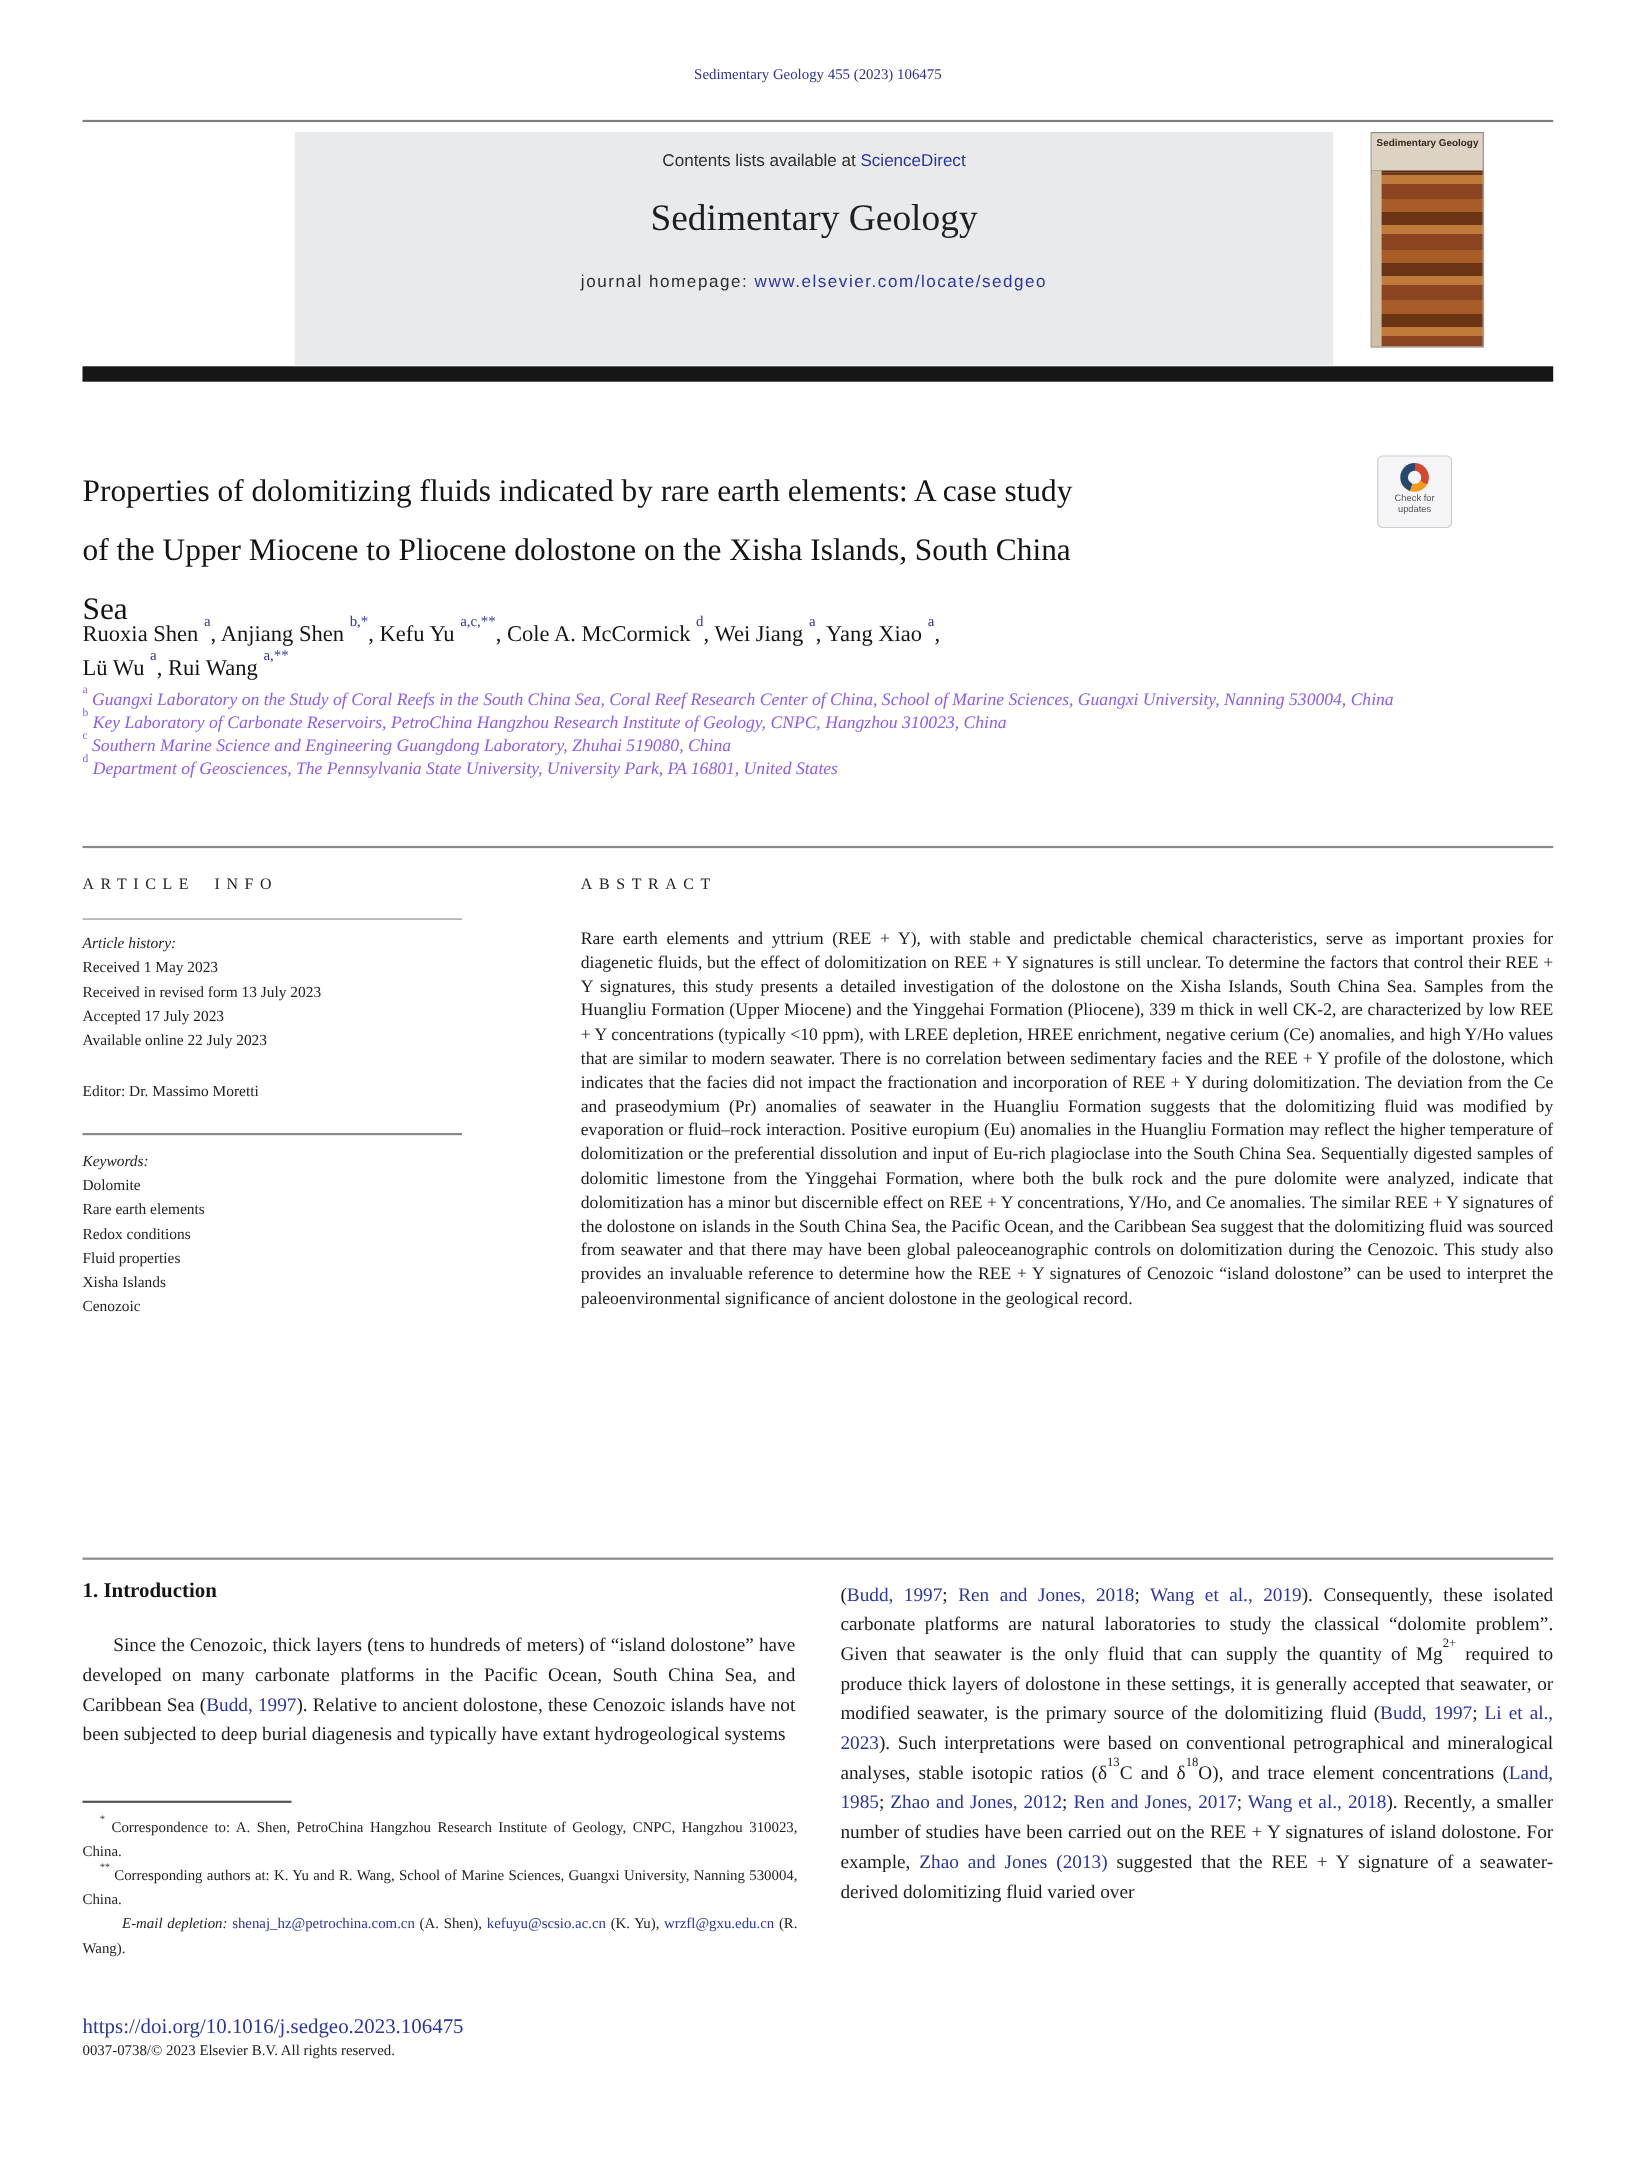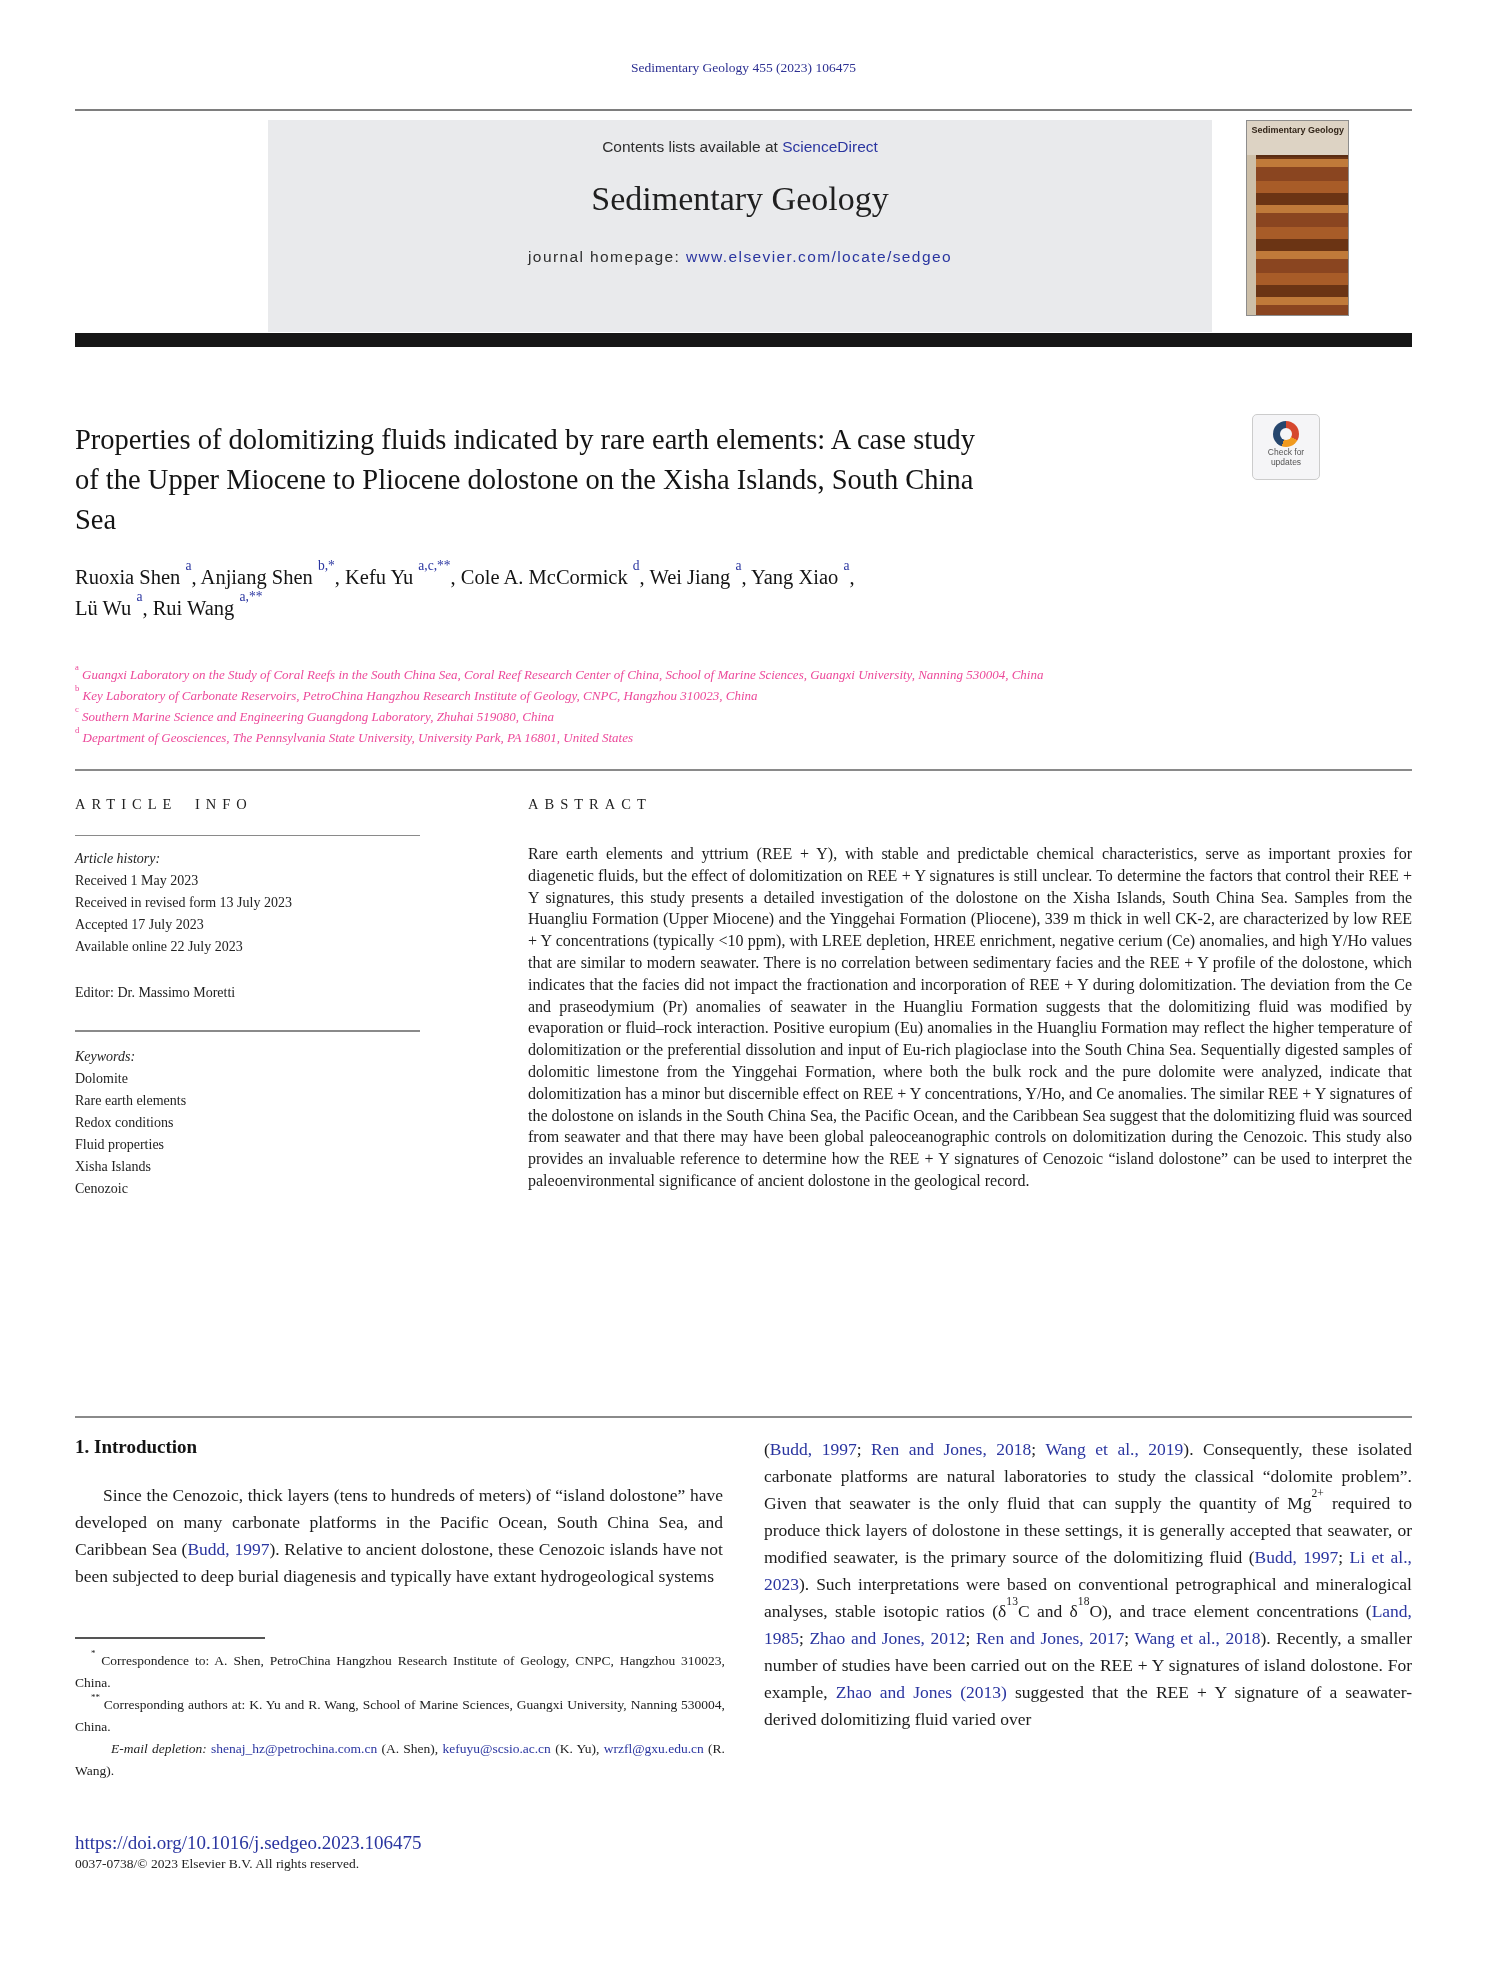--- a/index.html
+++ b/index.html
@@ -28,31 +28,31 @@
 
   .cover{top:120px;left:1246px;width:101px;height:194px;border:1px solid #8d8d8d;
          background:
            repeating-linear-gradient(180deg,#8a4520 0 14px,#a85c28 14px 26px,#6b3414 26px 38px,#c07a3a 38px 46px);}
   .cover-top{height:34px;background:#ddd3c4;border-bottom:2px solid #5a2c12;}
   .cover-label{font-size:9px;font-weight:bold;color:#33261a;text-align:right;padding:4px 4px 0 0;line-height:10px;}
   .cover-spine{position:absolute;left:0;top:34px;width:9px;height:160px;background:#cdbfa8;}
 
   .black-bar{top:333px;left:75px;width:1337px;height:14px;background:#161616;}
 
-  .title{top:420px;left:75px;width:930px;font-size:28.5px;line-height:40px;color:#141414;}
+  .title{top:420px;left:75px;width:930px;font-size:28.5px;line-height:54px;color:#141414;}
   .badge{top:414px;left:1252px;width:66px;height:64px;background:#f5f5f7;border:1px solid #cccccc;
          border-radius:5px;text-align:center;cursor:pointer;}
   .badge-icon{width:26px;height:26px;border-radius:50%;margin:6px auto 1px auto;
       background:conic-gradient(#d6482e 0 120deg,#f09a1f 120deg 200deg,#27476e 200deg 360deg);
       position:relative;}
   .badge-icon:after{content:"";position:absolute;left:7px;top:7px;width:12px;height:12px;border-radius:50%;background:#f5f5f7;}
   .badge-text{font-size:8.5px;line-height:9.5px;color:#555;}
 
   .authors{top:562px;left:75px;width:1100px;font-size:20.5px;line-height:31px;color:#141414;}
-  .affils{top:664px;left:75px;width:1337px;font-size:13px;line-height:21px;color:#ec4899;}
+  .affils{top:626px;left:75px;width:1337px;font-size:16px;line-height:21px;color:#8b5cf6;}
 
   .info-col{top:796px;left:75px;width:345px;}
   .col-heading{font-size:14.5px;letter-spacing:6px;word-spacing:8px;color:#222;}
   .info-rule{width:345px;height:1.4px;background:#8a8a8a;margin-top:22px;}
   .info-block{font-size:14px;line-height:22px;color:#222;}
   .hist-label{font-style:italic;margin-top:12px;}
   .editor-line{margin-top:24px;}
   .kw-rule{width:345px;height:1.4px;background:#8a8a8a;margin-top:26px;}
   .kw-label{font-style:italic;margin-top:14px;}
 

